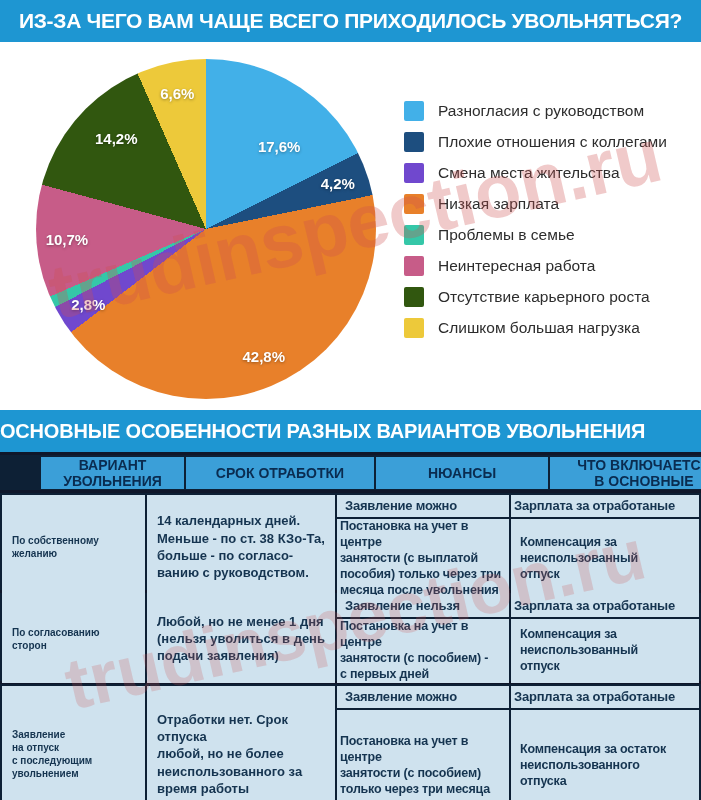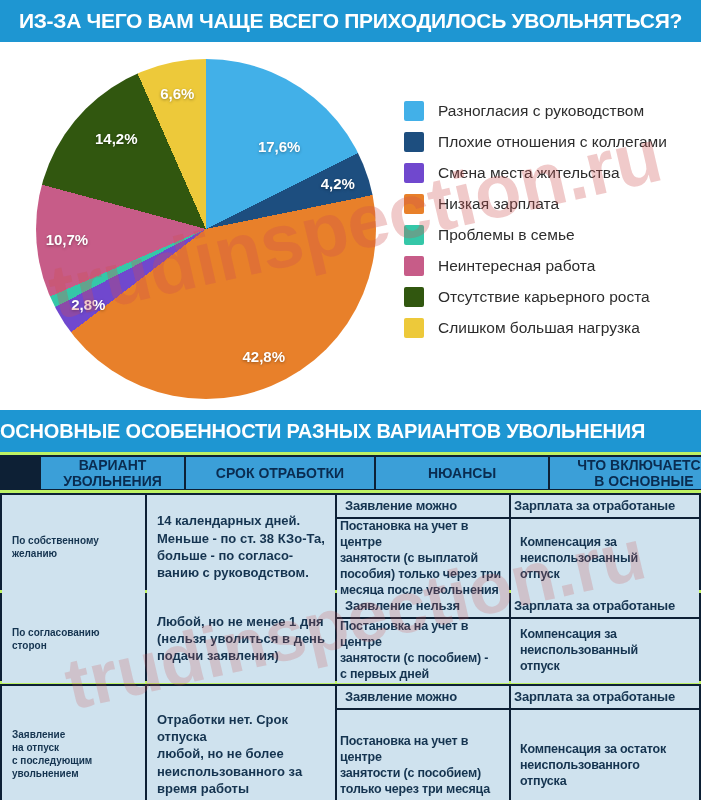--- a/index.html
+++ b/index.html
@@ -1,19 +1,19 @@
 <!DOCTYPE html>
 <html><head>
 <meta charset="utf-8">
 <style>
   * { margin:0; padding:0; box-sizing:border-box; }
   html,body { background:#ffffff; }
   .page {
     position:relative; width:701px; height:800px; overflow:hidden;
-    background:#bef264; font-family:"Liberation Sans","DejaVu Sans",sans-serif;
+    background:#0f172a; font-family:"Liberation Sans","DejaVu Sans",sans-serif;
   }
   
   .title-bar {
     position:absolute; left:0; top:0; width:701px; height:42px;
     background:#1e96d2; color:#ffffff; font-weight:bold; font-size:21px;
     letter-spacing:-0.3px; text-align:center; line-height:42px; white-space:nowrap;
   }
   
   .chart-section { position:absolute; left:0; top:42px; width:701px; height:368px; background:#fff; }
   .pie {

